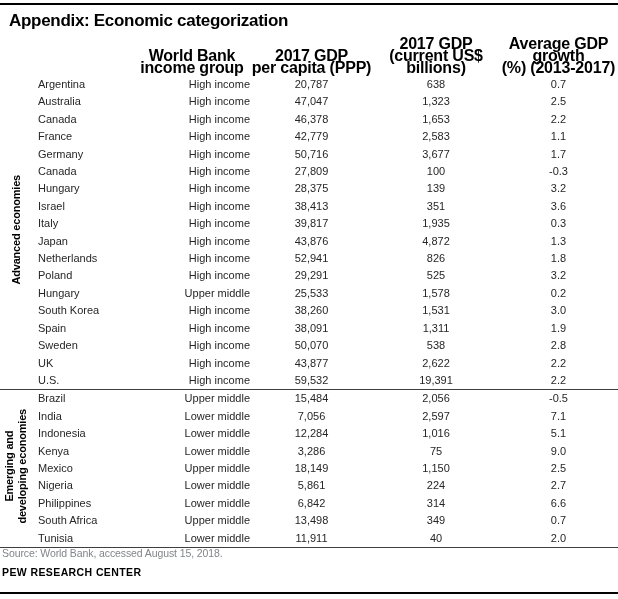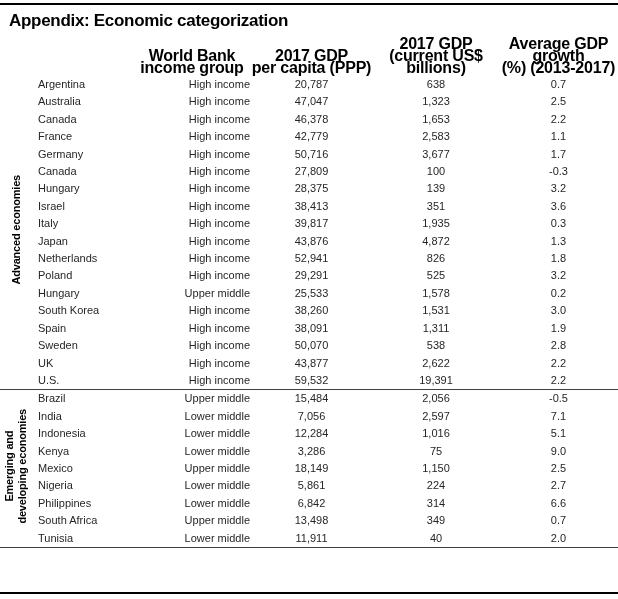--- a/index.html
+++ b/index.html
@@ -304,14 +304,16 @@
         <tr>
           <td class="country-cell">Tunisia</td>
           <td class="income-cell">Lower middle</td>
           <td class="num-cell">11,911</td>
           <td class="num-cell">40</td>
           <td class="num-cell">2.0</td>
         </tr>
       </tbody>
   </table>
 
+  <div class="source-note">Source: World Bank, accessed August 15, 2018.</div>
+  <div class="branding">PEW RESEARCH CENTER</div>
   <div class="bottom-rule"></div>
 </div>
 
 </body></html>

